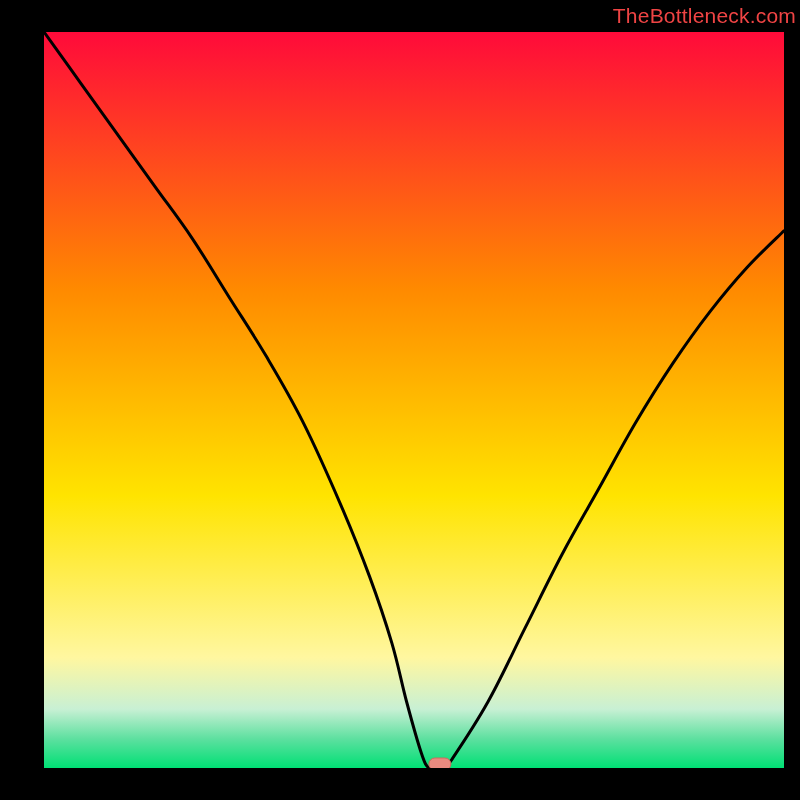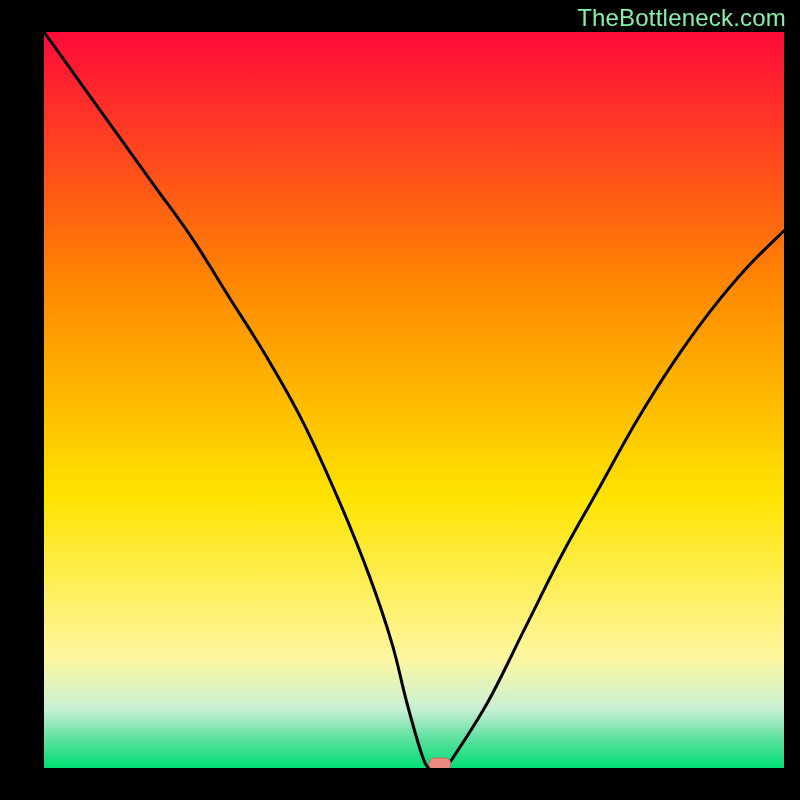--- a/index.html
+++ b/index.html
@@ -13,23 +13,23 @@
   }
   .frame {
     position: relative;
     width: 800px;
     height: 800px;
     background: #000;
   }
   .watermark {
     position: absolute;
     top: 4px;
-    right: 14px;
-    color: #86efac;
-    font-size: 24px;
+    right: 4px;
+    color: #ef4444;
+    font-size: 21px;
     font-weight: 500;
     letter-spacing: 0.2px;
     z-index: 5;
   }
   .plot-area {
     position: absolute;
     
     left: 44px;
     top: 32px;
     width: 740px;   

